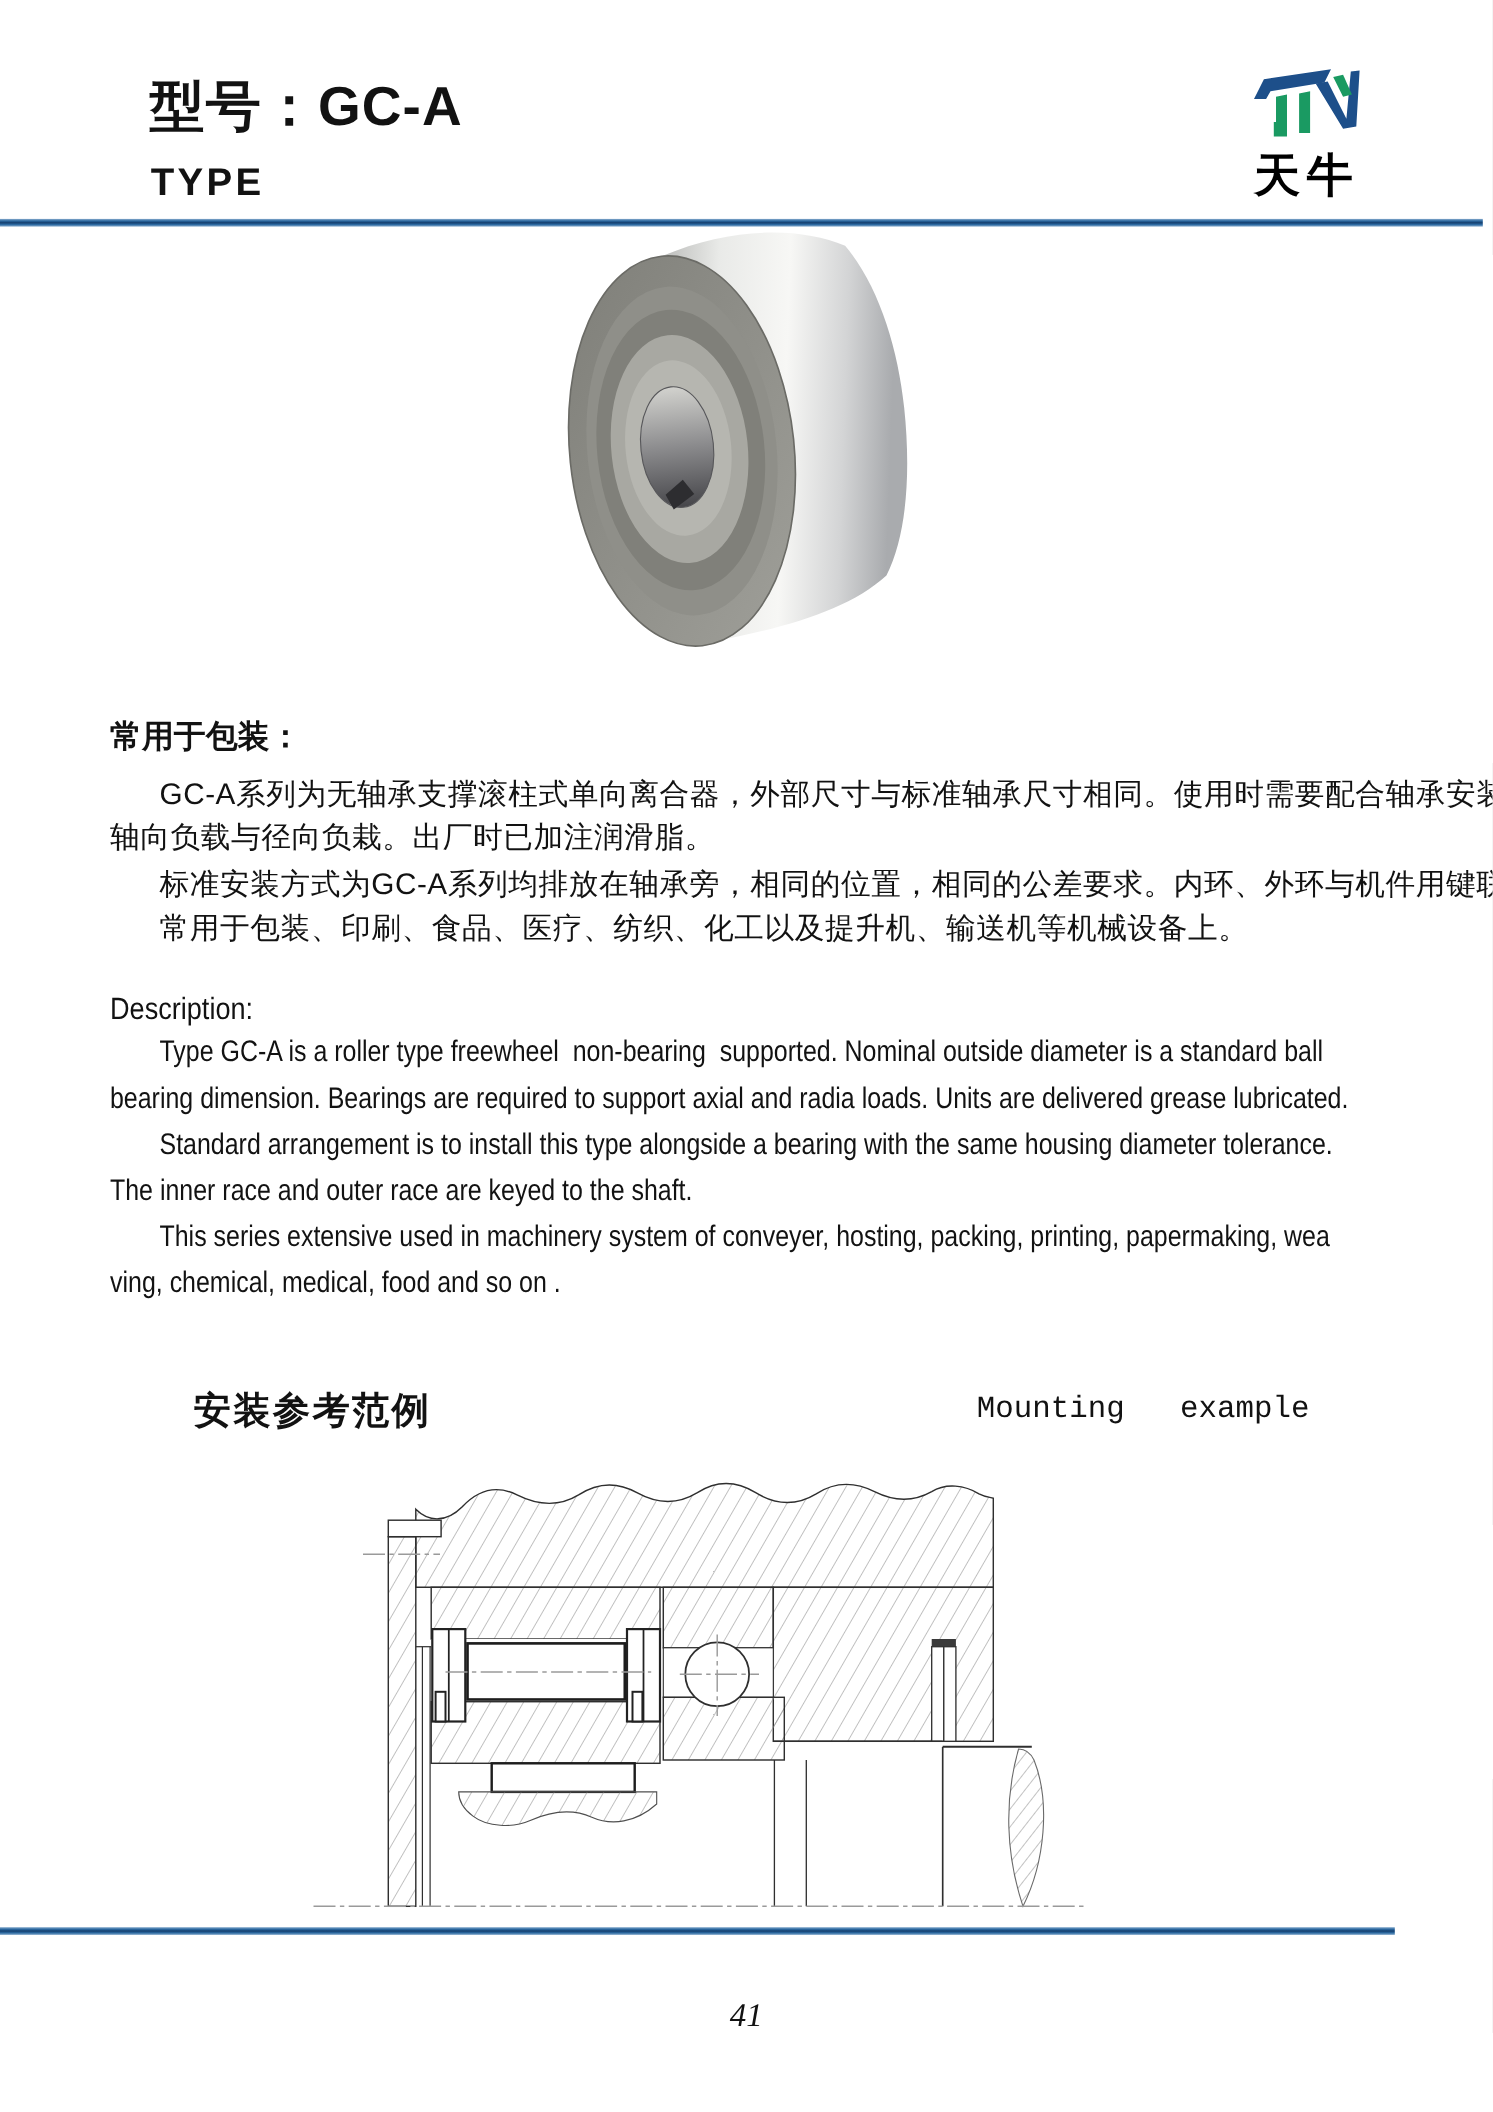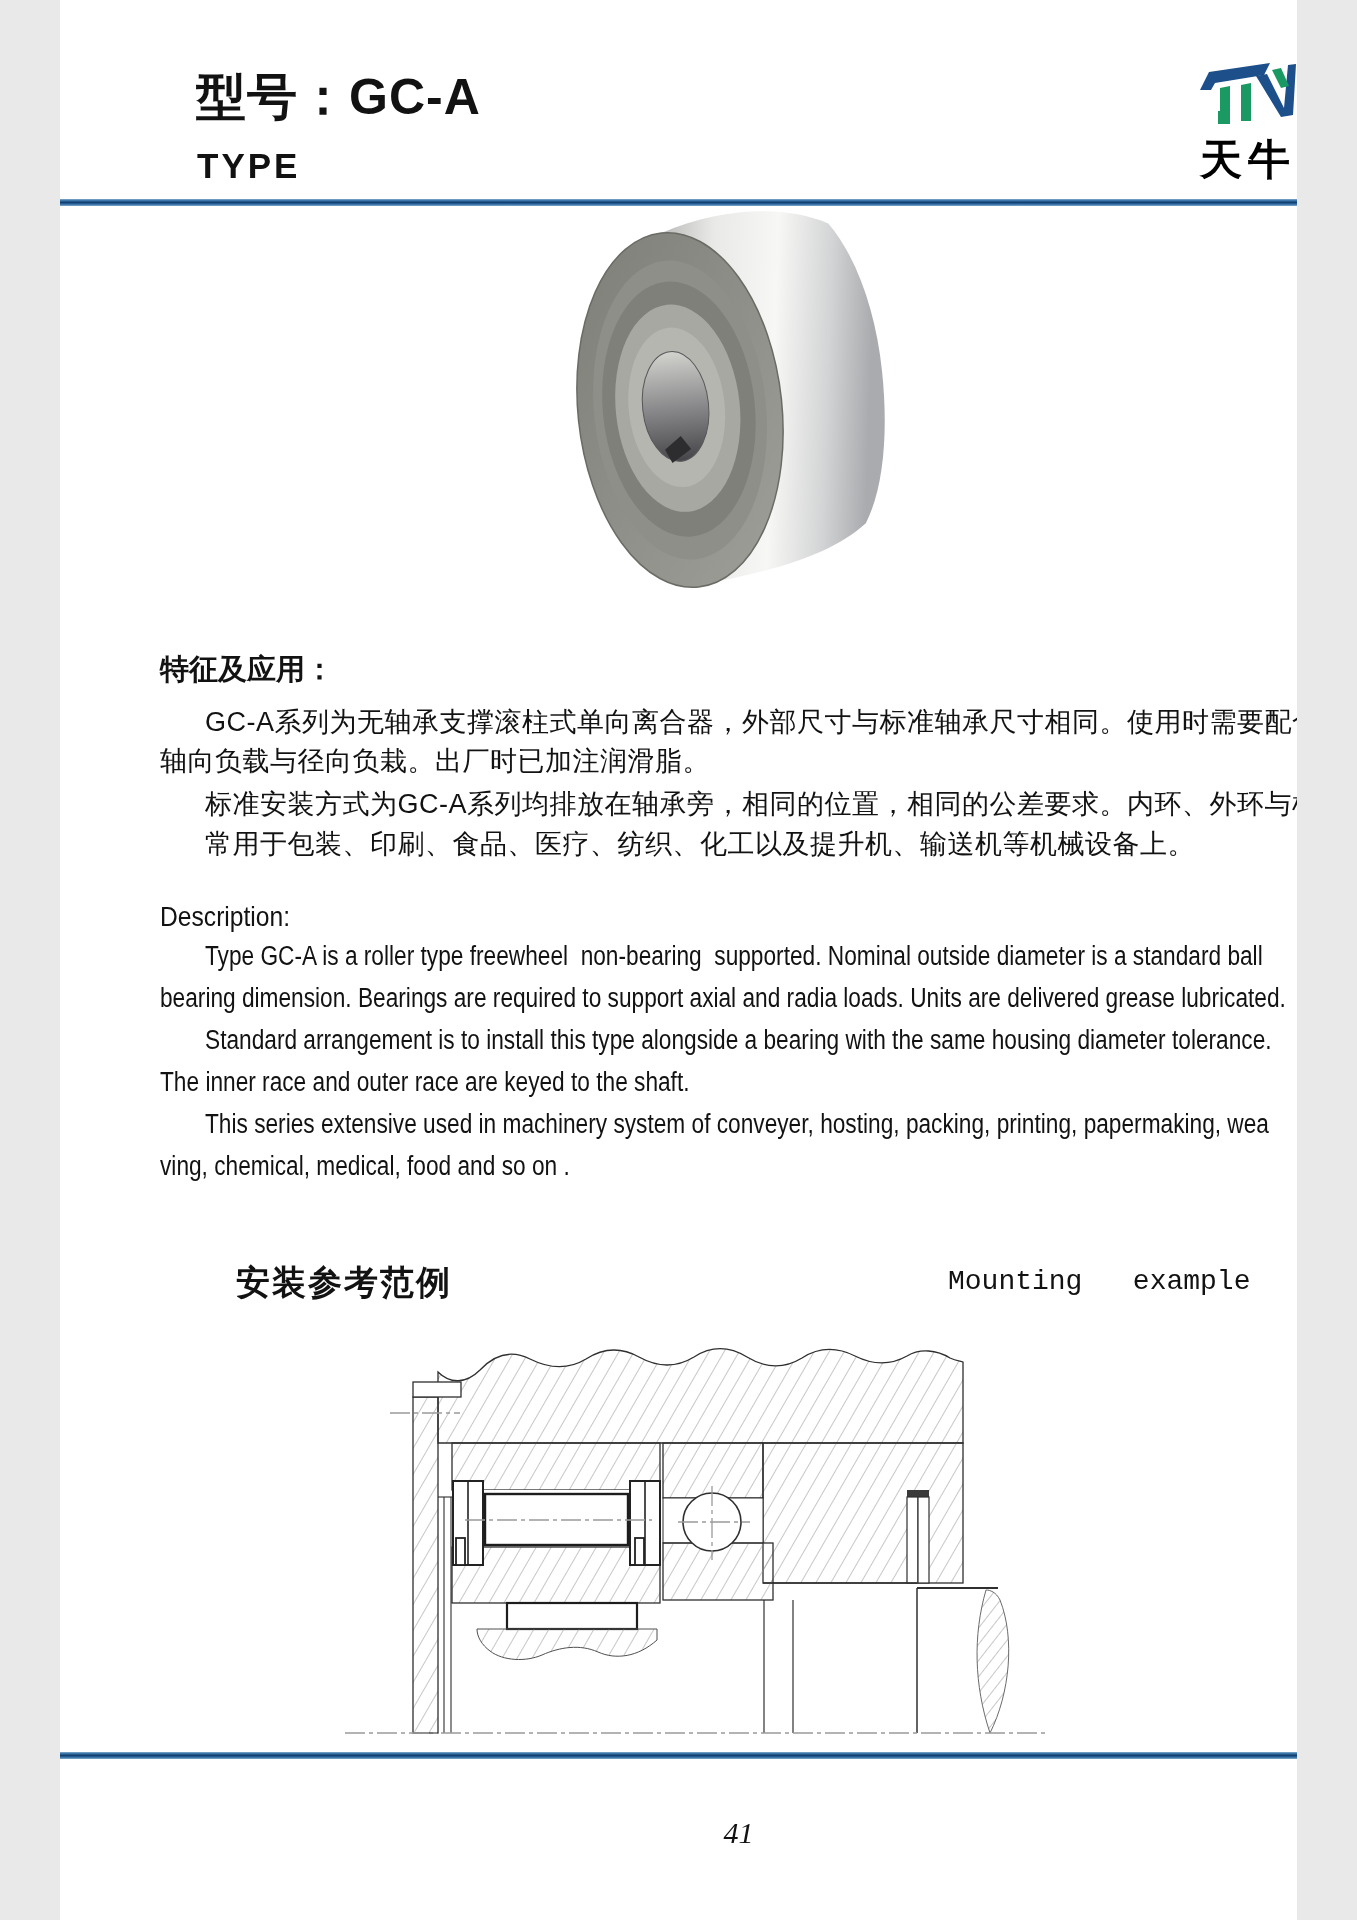--- a/index.html
+++ b/index.html
@@ -1,17 +1,17 @@
 <!DOCTYPE html>
 <html><head>
 <meta charset="utf-8">
 <style>
   html,body { margin:0; padding:0; background:#e9e9e9; }
   .page {
-    position:relative; width:1237px; height:1920px; margin:0 auto;
+    position:relative; width:1357px; height:1920px; margin:0 auto;
     background:#ffffff; overflow:hidden;
     font-family:"Liberation Sans", sans-serif; color:#121212;
   }
   
   .model-title { position:absolute; left:136px; top:64px; font-size:50px; font-weight:bold; letter-spacing:1px; white-space:pre; }
   .type-label  { position:absolute; left:137px; top:146px; font-size:35px; font-weight:bold; letter-spacing:3px; }
   .logo { position:absolute; left:1128px; top:58px; width:120px; height:150px; text-align:center; }
   .logo .mark { display:block; margin:0 auto; }
   .logo .name { display:block; margin-top:-4px; font-size:42px; font-weight:bold; color:#000000; letter-spacing:6px; white-space:pre; }
   
@@ -85,21 +85,21 @@
       <ellipse cx="165" cy="232" rx="102" ry="178" fill="url(#faceGrad)" stroke="#6b6b66" stroke-width="1.5"></ellipse>
       <ellipse cx="165" cy="232" rx="86" ry="150" fill="#8f8f89"></ellipse>
       <ellipse cx="164" cy="231" rx="76" ry="128" fill="#80807a"></ellipse>
       <ellipse cx="163" cy="230" rx="62" ry="104" fill="#a8a8a2"></ellipse>
       <ellipse cx="162" cy="229" rx="48" ry="80" fill="#b6b6b0"></ellipse>
       <ellipse cx="161" cy="228" rx="33" ry="55" fill="url(#boreGrad)" stroke="#57575a" stroke-width="1"></ellipse>
       <path d="M146,270 L163,258 L172,272 L152,284 Z" fill="#2d2d30"></path>
     </g>
   </svg>
 
-  <div class="features-heading">特征及应用：</div>
+  <div class="features-heading">常用于包装：</div>
   <div class="zh-line ind" style="top:704px;">GC-A系列为无轴承支撑滚柱式单向离合器，外部尺寸与标准轴承尺寸相同。使用时需要配合轴承安装以承受</div>
   <div class="zh-line" style="top:743px;">轴向负载与径向负栽。出厂时已加注润滑脂。</div>
   <div class="zh-line ind" style="top:786px;">标准安装方式为GC-A系列均排放在轴承旁，相同的位置，相同的公差要求。内环、外环与机件用键联结。</div>
   <div class="zh-line ind" style="top:826px;">常用于包装、印刷、食品、医疗、纺织、化工以及提升机、输送机等机械设备上。</div>
 
   <div class="desc-heading">Description:</div>
   <div class="en-line ind" style="top:941px;">Type GC-A is a roller type freewheel  non-bearing  supported. Nominal outside diameter is a standard ball</div>
   <div class="en-line" style="top:983px;">bearing dimension. Bearings are required to support axial and radia loads. Units are delivered grease lubricated.</div>
   <div class="en-line ind" style="top:1025px;">Standard arrangement is to install this type alongside a bearing with the same housing diameter tolerance.</div>
   <div class="en-line" style="top:1067px;">The inner race and outer race are keyed to the shaft.</div>

